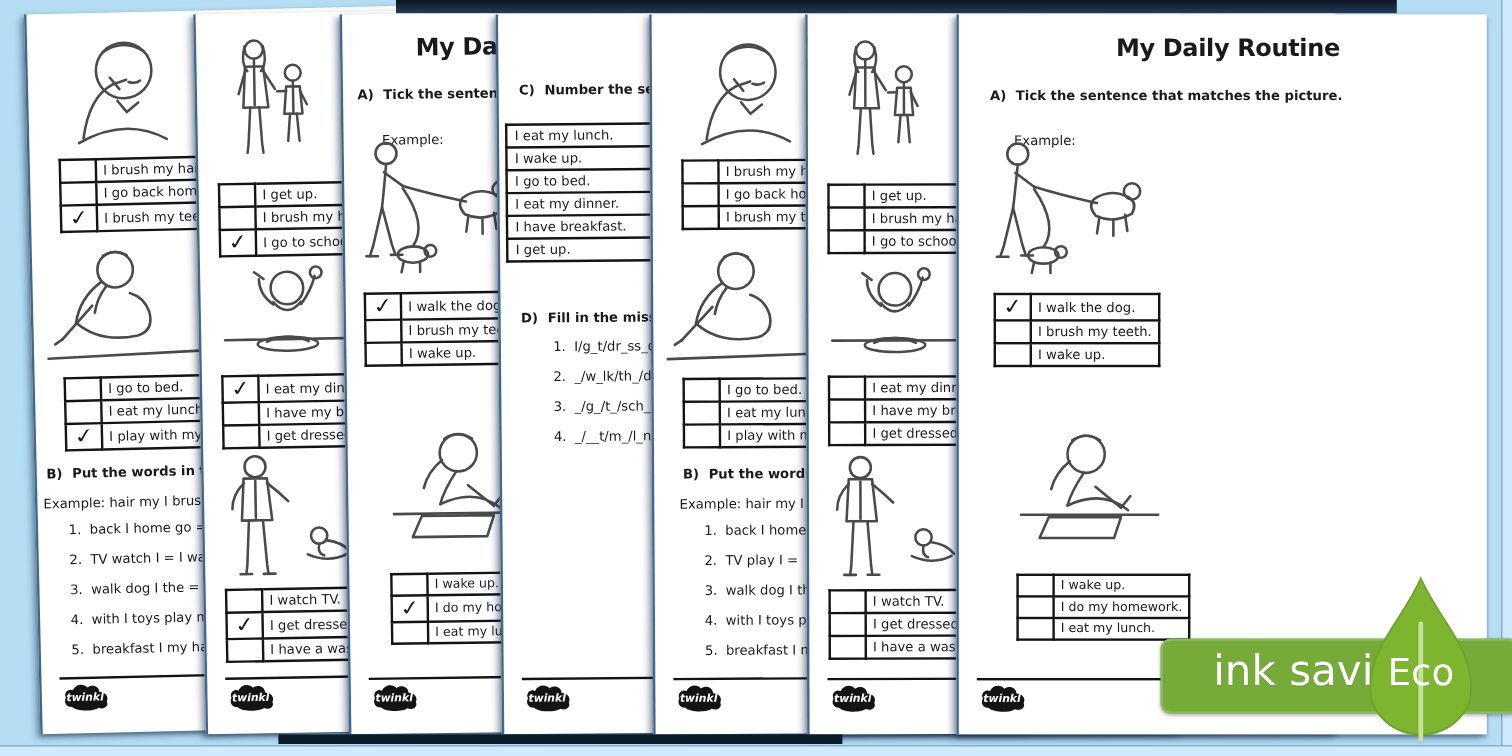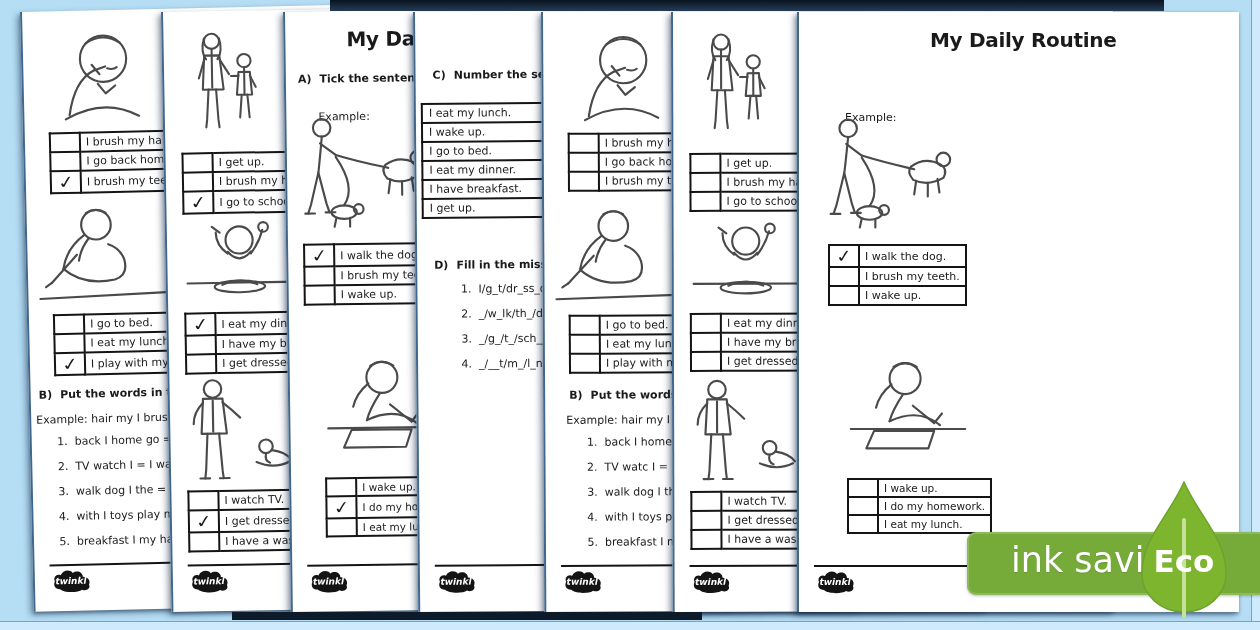--- a/index.html
+++ b/index.html
@@ -72,21 +72,21 @@
   .il-dog{left:20px;top:98px;width:136px;height:132px;}
   .il-hw{left:46px;top:337px;width:126px;height:127px;}
   
   .badge{position:absolute;left:967px;top:532px;width:300px;height:63px;
     background:#76ab3a;border-radius:9px;z-index:50;
     box-shadow:inset 0 0 0 2px rgba(255,255,255,.18), 0 1px 3px rgba(0,0,0,.25);}
   .badge .blabel{position:absolute;left:44px;top:8px;font-size:35px;color:#fff;
     text-shadow:0 1px 1px rgba(0,0,0,.12);}
   .leaf{position:absolute;left:1136px;top:480px;z-index:51;}
   .eco-label{position:absolute;left:1140px;top:543px;width:88px;text-align:center;
-    font-size:31px;font-weight:bold;color:#fff;z-index:52;}
+    font-size:31px;font-weight:normal;color:#fff;z-index:52;}
   .twk text{font-family:"DejaVu Sans",sans-serif;}
 </style>
 </head>
 <body>
 
 <svg width="0" height="0" style="position:absolute">
   <defs>
     <symbol id="s-dog" viewBox="0 0 140 130">
       <circle cx="30" cy="16" r="9"></circle>
         <path d="M30 25 C28 45 27 55 26 62"></path>
@@ -415,21 +415,21 @@
           </tr>
       <tr>
             <td class="tc"></td>
             <td class="tx">I play with my toy</td>
           </tr>
     </tbody>
       </table>
     <div class="abs hdr h-b"><span class="lbl">B)</span><span>Put the words in the c</span></div>
     <div class="abs h-bex">Example: hair my I brush</div>
     <div class="item i1"><span class="inum">1.</span><span>back I home go =</span></div>
-    <div class="item i2"><span class="inum">2.</span><span>TV watc I =</span></div>
+    <div class="item i2"><span class="inum">2.</span><span>TV play I =</span></div>
     <div class="item i3"><span class="inum">3.</span><span>walk dog I the =</span></div>
     <div class="item i4"><span class="inum">4.</span><span>with I toys play my</span></div>
     <div class="item i5"><span class="inum">5.</span><span>breakfast I my have</span></div>
     <div class="fline"></div>
     <svg class="twk" width="40" height="24" viewBox="0 0 40 24">
         <use href="#s-cloud"></use>
         <text x="19" y="15" font-size="9" font-style="italic" font-weight="bold" fill="#ffffff" text-anchor="middle">twinkl</text>
       </svg>
   </div>
 
@@ -493,20 +493,21 @@
       </table>
     <div class="fline"></div>
     <svg class="twk" width="40" height="24" viewBox="0 0 40 24">
         <use href="#s-cloud"></use>
         <text x="19" y="15" font-size="9" font-style="italic" font-weight="bold" fill="#ffffff" text-anchor="middle">twinkl</text>
       </svg>
   </div>
 
   <div class="page pg7">
     <div class="abs h-title">My Daily Routine</div>
+    <div class="abs hdr h-a"><span class="lbl">A)</span><span>Tick the sentence that matches the picture.</span></div>
     <div class="abs h-ex">Example:</div>
     <svg class="illus il-dog">
         <use href="#s-dog"></use>
       </svg>
     <table class="tick nar t-ex">
       <tbody>
           <tr>
             <td class="tc"><span class="ck">✓</span></td>
             <td class="tx">I walk the dog.</td>
           </tr>

